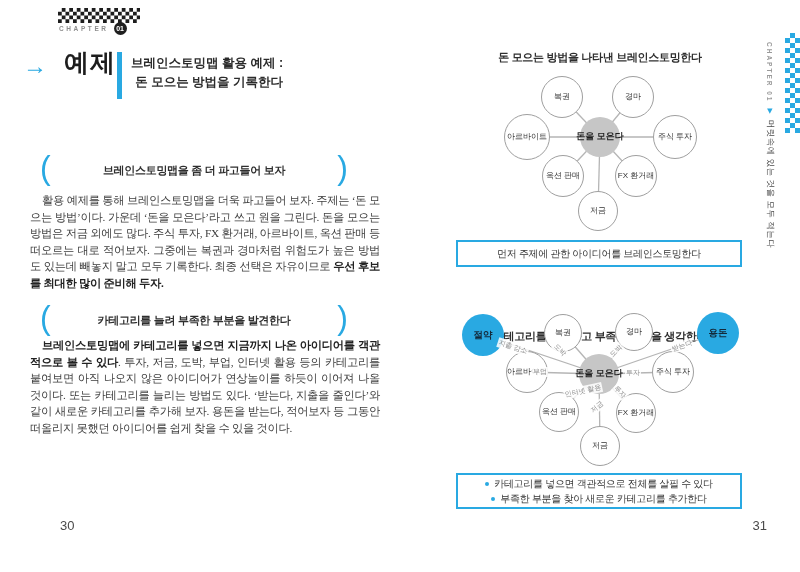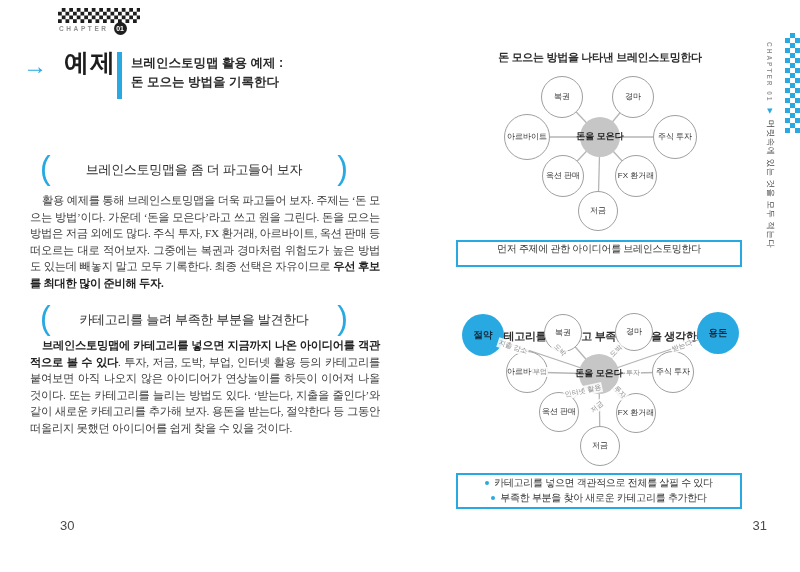--- a/index.html
+++ b/index.html
@@ -20,30 +20,30 @@
   }
   .chapter-row { position:absolute; left:59px; top:22px; display:flex; align-items:center; gap:5px; }
   .chapter-word { font-size:6.5px; letter-spacing:2.6px; color:#8e8e8e; font-weight:700; }
   .chapter-badge {
     width:13px; height:13px; border-radius:50%; background:#1f1f1f; color:#fff;
     font-size:7px; font-weight:700; display:flex; align-items:center; justify-content:center;
   }
   .title-arrow { position:absolute; left:23px; top:52px; color:var(--accent); font-size:24px; font-weight:700; }
   .page-title { position:absolute; left:64px; top:46px; font-size:25px; font-weight:700; color:#1d1d1d; letter-spacing:1px; }
   .title-bar { position:absolute; left:117px; top:52px; width:5px; height:47px; background:var(--accent); }
-  .subtitle { position:absolute; left:131px; top:54px; font-size:12.5px; font-weight:700; color:#2b2b2b; line-height:19px; }
+  .subtitle { position:absolute; left:131px; top:54px; font-size:12.5px; font-weight:700; color:#2b2b2b; line-height:19px;text-align:right; }
 
   .sec-head { position:absolute; width:320px; left:34px; text-align:center; }
   .sec-head .bracket {
     position:absolute; top:-9px; color:var(--accent); font-size:32px; font-weight:400;
     transform:scaleY(1.05); line-height:1;
   }
   .sec-head .b-open { left:6px; }
   .sec-head .b-close { right:6px; }
-  .sec-head .sec-title { font-size:13px; font-weight:400; color:#2e2e2e; letter-spacing:-0.3px; }
+  .sec-head .sec-title { font-size:11px; font-weight:700; color:#2e2e2e; letter-spacing:-0.3px; }
 
   .body-par {
     position:absolute; left:30px; width:350px;
     font-family:"Liberation Serif","DejaVu Serif",serif;
     font-size:11.3px; line-height:16.6px; color:#3c3c3c;
     text-align:justify; text-indent:12px; letter-spacing:-0.3px;
   }
   .body-par b { color:#222; }
 
   .page-num { position:absolute; top:518px; font-size:13px; color:#4a4a4a;margin-left:28px; }
@@ -60,21 +60,21 @@
   }
   .node.center-node { background:#c6c6c6; border:none; font-size:9px; font-weight:700; color:#1c1c1c; }
   .node.cat-node { background:var(--accent); border:none; font-size:9.5px; font-weight:700; color:#13293a; }
   .edge-label {
     position:absolute; font-size:7px; color:#8f8f8f; white-space:nowrap;
     background:rgba(255,255,255,.85); padding:0 1px;
     transform:translate(-50%,-50%);
   }
   .caption-box {
     position:absolute; left:56px; width:286px; border:2px solid var(--accent);
-    display:flex; flex-direction:column; align-items:center; 
+    display:flex; flex-direction:column; align-items:center; justify-content:center;
     font-size:10px; color:#333; letter-spacing:-0.3px;
   }
   .bullet-row { display:flex; align-items:center; gap:5px; line-height:15px; }
   .bullet-dot { width:4px; height:4px; border-radius:50%; background:var(--accent); flex:0 0 auto; }
 
   
   .checker-blue {
     position:absolute; left:385px; top:33px; width:15px; height:100px;
     background-image:repeating-conic-gradient(#29a9e2 0% 25%, #ffffff 25% 50%);
     background-size:10px 10px;
@@ -116,21 +116,21 @@
   </div>
 
   <p class="body-par" style="top:186px;margin-top:6px;"><span>활용 예제를 통해 브레인스토밍맵을 더욱 파고들어 보자. 주제는 ‘돈 모으는 방법’이다. 가운데 ‘돈을 모은다’라고 쓰고 원을 그린다. 돈을 모으는 방법은 저금 외에도 많다. 주식 투자, FX 환거래, 아르바이트, 옥션 판매 등 떠오르는 대로 적어보자. 그중에는 복권과 경마처럼 위험도가 높은 방법도 있는데 빼놓지 말고 모두 기록한다. 최종 선택은 자유이므로 </span><b>우선 후보를 최대한 많이 준비해 두자.</b></p>
 
   <div class="sec-head" style="top:310px;">
     <span class="bracket b-open">(</span>
     <span class="sec-title">카테고리를 늘려 부족한 부분을 발견한다</span>
     <span class="bracket b-close">)</span>
   </div>
 
-  <p class="body-par" style="top:337px;"><b>브레인스토밍맵에 카테고리를 넣으면 지금까지 나온 아이디어를 객관적으로 볼 수 있다</b><span>. 투자, 저금, 도박, 부업, 인터넷 활용 등의 카테고리를 붙여보면 아직 나오지 않은 아이디어가 연상놀이를 하듯이 이어져 나올 것이다. 또는 카테고리를 늘리는 방법도 있다. ‘받는다, 지출을 줄인다’와 같이 새로운 카테고리를 추가해 보자. 용돈을 받는다, 절약한다 등 그동안 떠올리지 못했던 아이디어를 쉽게 찾을 수 있을 것이다.</span></p>
+  <p class="body-par" style="top:337px;"><b>브레인스토밍맵에 카테고리를 넣으면 지금까지 나온 아이디어를 객관적으로 볼 수 있다</b><span>. 투자, 저금, 도박, 부업, 인터넷 활용 등의 카테고리를 붙여보면 아직 나오지 않은 아이디어가 연상놀이를 하듯이 이어져 나올 것이다. 또는 카테고리를 늘리는 방법도 있다. ‘받는다, 지출을 줄인다’와 같이 새로운 카테고리를 추가해 보자. 용돈을 받는다, 적어보자 등 그동안 떠올리지 못했던 아이디어를 쉽게 찾을 수 있을 것이다.</span></p>
 
   <div class="page-num">30</div>
 </div>
 
 <div class="page" id="right-page">
 
   <svg id="diagram-lines" viewBox="0 0 400 572" xmlns="http://www.w3.org/2000/svg">
     <g stroke="#b5b5b5" stroke-width="1.3">
       <line x1="200" y1="137" x2="162" y2="97"></line>
       <line x1="200" y1="137" x2="233" y2="97"></line>

